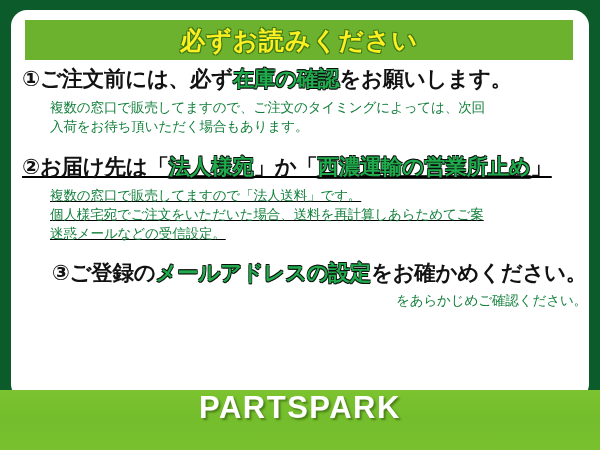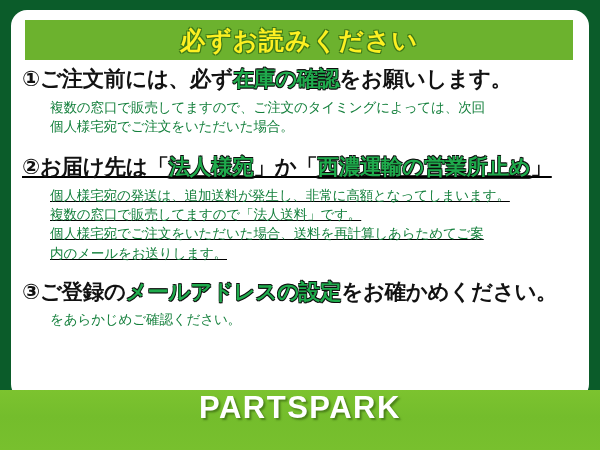--- a/index.html
+++ b/index.html
@@ -102,21 +102,21 @@
     padding-left: 28px;
     letter-spacing: -0.2px;
     white-space: nowrap;
   }
   .body-text .line { display: block; }
 
   #sec1 { margin-top: 0px; }
   #sec1 .body-text { margin-top: 4px; }
   #sec2 { margin-top: 18px; text-decoration: underline; }
   #sec2 .body-text { margin-top: 4px; }
-  #sec3 { margin-top: 16px; }
+  #sec3 { margin-top: 16px; text-align: right; }
   #sec3 .body-text { margin-top: 4px; }
 
   
   #footer-bar {
     position: absolute;
     left: 0;
     bottom: 0;
     width: 600px;
     height: 60px;
     background: linear-gradient(180deg, #7cc32f 0%, #74bd2c 45%, #78c02e 100%);
@@ -143,33 +143,32 @@
     </div>
 
     <div id="content">
 
       <div class="section" id="sec1">
         <div class="heading">
           <span>①ご注文前には、必ず</span><span class="accent">在庫の確認</span><span>をお願いします。</span>
         </div>
         <div class="body-text">
           <span class="line">複数の窓口で販売してますので、ご注文のタイミングによっては、次回</span>
-          <span class="line">個人様宅宛でご注文をいただいた場合。</span>
+          <span class="line">入荷をお待ち頂いただく場合もあります。</span>
         </div>
       </div>
 
       <div class="section" id="sec2">
         <div class="heading">
           <span>②お届け先は「</span><span class="accent">法人様宛</span><span>」か「</span><span class="accent">西濃運輸の営業所止め</span><span>」</span>
         </div>
         <div class="body-text">
-          <span class="line">個人様宅宛の発送は、追加送料が発生し、非常に高額となってしまいます。</span>
           <span class="line">複数の窓口で販売してますので「法人送料」です。</span>
           <span class="line">個人様宅宛でご注文をいただいた場合、送料を再計算しあらためてご案</span>
-          <span class="line">内のメールをお送りします。</span>
+          <span class="line">迷惑メールなどの受信設定。</span>
         </div>
       </div>
 
       <div class="section" id="sec3">
         <div class="heading">
           <span>③ご登録の</span><span class="accent">メールアドレスの設定</span><span>をお確かめください。</span>
         </div>
         <div class="body-text">
           <span class="line">をあらかじめご確認ください。</span>
         </div>

